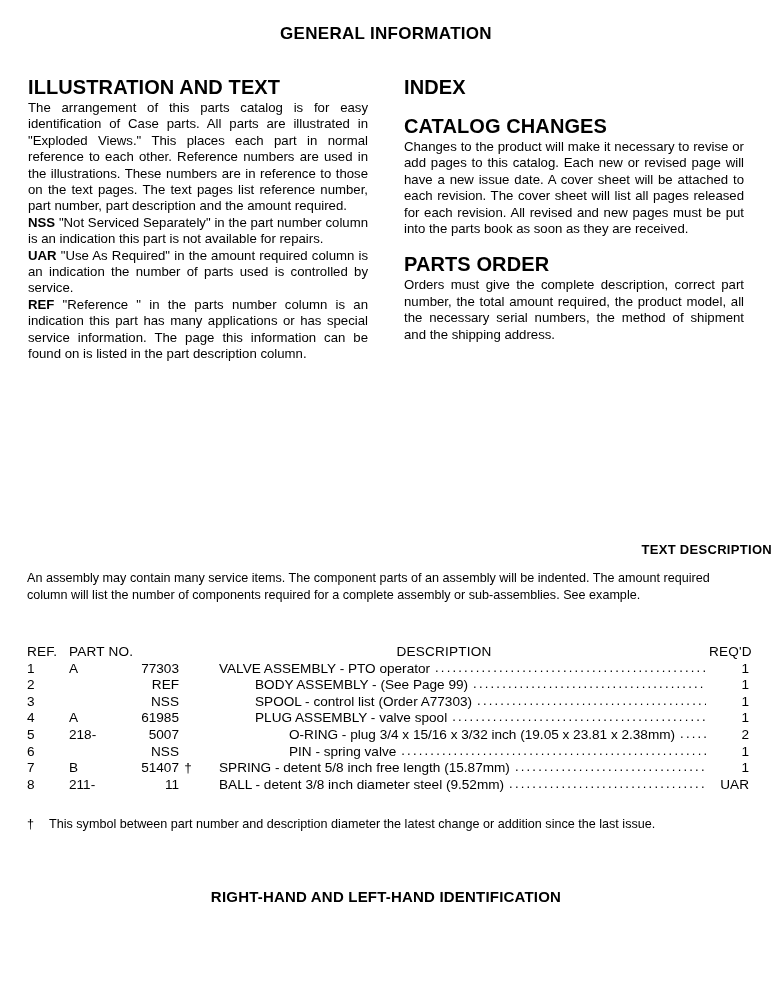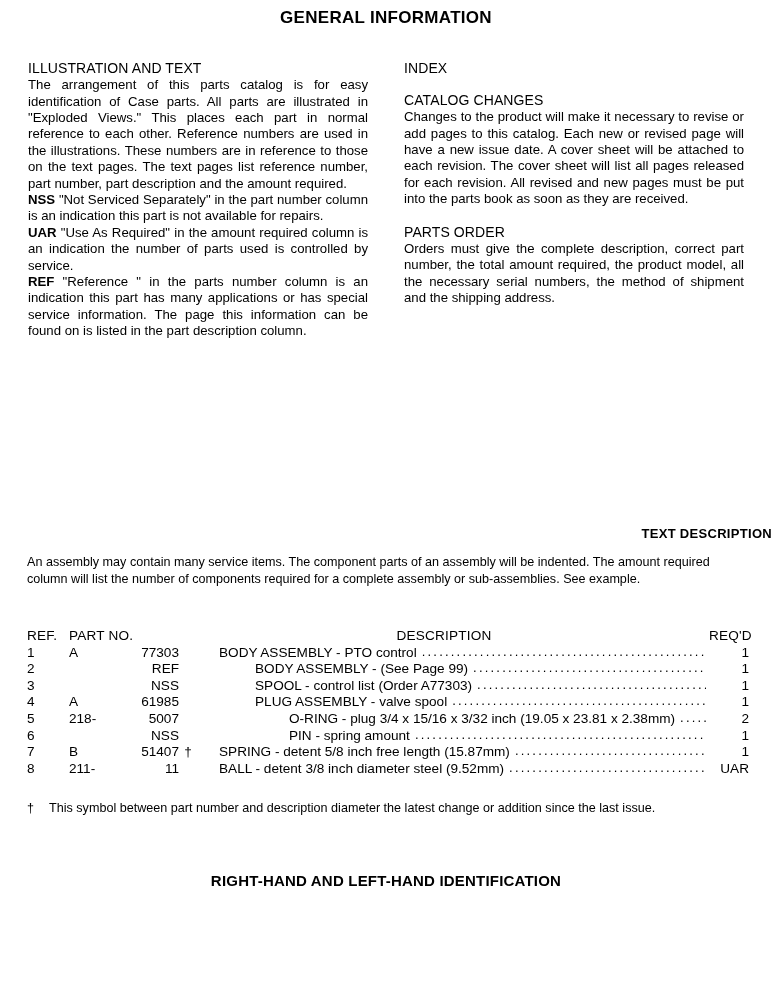--- a/index.html
+++ b/index.html
@@ -11,21 +11,21 @@
     width: 772px;
     height: 1000px;
     font-family: "Liberation Sans", sans-serif;
     color: #000000;
     position: relative;
     overflow: hidden;
     -webkit-font-smoothing: antialiased;
   }
   .page {
     position: absolute;
-    left: 0; top: 0;
+    left: 0; top: 16px;
     width: 772px;
     height: 968px;
     padding: 0;
   }
 
   
   .page-title {
     position: absolute;
     left: 0; top: 8px;
     width: 772px;
@@ -39,22 +39,22 @@
   .cols {
     position: absolute;
     left: 28px; top: 60px;
     width: 716px;
     display: flex;
     gap: 36px;
   }
   .col { width: 340px; }
 
   .sec-head {
-    font-size: 14px;
-    font-weight: normal;
+    font-size: 20px;
+    font-weight: bold;
     letter-spacing: 0.1px;
     margin: 0 0 1px 0;
     line-height: 1.15;
   }
   .sec-head.spaced { margin-top: 16px; }
 
   .para {
     font-size: 13.2px;
     line-height: 16.4px;
     text-align: justify;
@@ -227,21 +227,21 @@
       <span class="c-desc">DESCRIPTION</span>
       <span class="c-req">REQ'D</span>
     </div>
 
     <div class="parts-row ind-0">
       <span class="c-ref">1</span>
       <span class="c-letter">A</span>
       <span class="c-part">77303</span>
       <span class="c-dag"></span>
       <span class="c-desc">
-        <span class="desc-text">BODY ASSEMBLY - PTO control</span>
+        <span class="desc-text">VALVE ASSEMBLY - PTO operator</span>
         <span class="leader">..............................................................................................</span>
       </span>
       <span class="c-req">1</span>
     </div>
 
     <div class="parts-row ind-1">
       <span class="c-ref">2</span>
       <span class="c-letter"></span>
       <span class="c-part">REF</span>
       <span class="c-dag"></span>
@@ -287,21 +287,21 @@
       </span>
       <span class="c-req">2</span>
     </div>
 
     <div class="parts-row ind-2">
       <span class="c-ref">6</span>
       <span class="c-letter"></span>
       <span class="c-part">NSS</span>
       <span class="c-dag"></span>
       <span class="c-desc">
-        <span class="desc-text">PIN - spring amount</span>
+        <span class="desc-text">PIN - spring valve</span>
         <span class="leader">..............................................................................................</span>
       </span>
       <span class="c-req">1</span>
     </div>
 
     <div class="parts-row ind-0">
       <span class="c-ref">7</span>
       <span class="c-letter">B</span>
       <span class="c-part">51407</span>
       <span class="c-dag">†</span>

